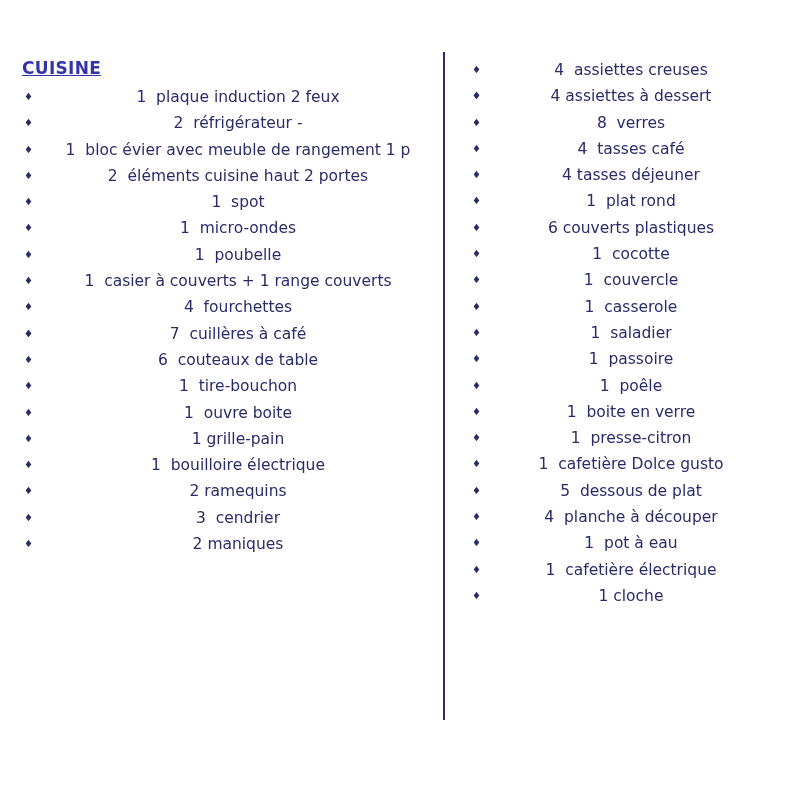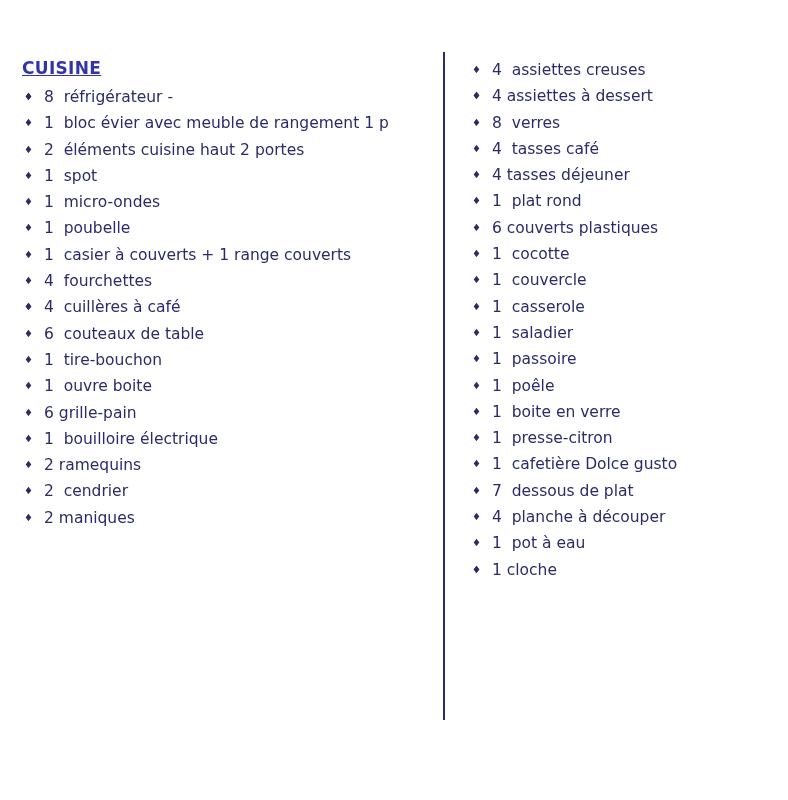--- a/index.html
+++ b/index.html
@@ -13,20 +13,21 @@
     font-family: "DejaVu Sans", sans-serif;
     color: #2b2b6b;
     position: relative;
     overflow: hidden;
   }
   .page {
     position: absolute;
     left: 0; top: 0;
     width: 788px;
     height: 800px;
+    text-align: center;
   }
   .title {
     position: absolute;
     left: 22px;
     top: 58px;
     font-size: 17px;
     font-weight: bold;
     color: #3333aa;
     text-decoration: underline;
     letter-spacing: 0.3px;
@@ -78,38 +79,38 @@
 <body>
 
 <div class="page">
 
   <div class="title">CUISINE</div>
 
   <div class="divider"></div>
 
   <div class="col col-left">
     <ul class="list">
-        <li><span class="bullet">♦</span></li>
-        <li><span class="bullet">♦</span><span>8  réfrigérateur -</span></li>
+        <li><span class="bullet">♦</span><span>1  plaque induction 2 feux</span></li>
+        <li><span class="bullet">♦</span><span>2  réfrigérateur -</span></li>
         <li><span class="bullet">♦</span><span>1  bloc évier avec meuble de rangement 1 p</span></li>
         <li><span class="bullet">♦</span><span>2  éléments cuisine haut 2 portes</span></li>
         <li><span class="bullet">♦</span><span>1  spot</span></li>
         <li><span class="bullet">♦</span><span>1  micro-ondes</span></li>
         <li><span class="bullet">♦</span><span>1  poubelle</span></li>
         <li><span class="bullet">♦</span><span>1  casier à couverts + 1 range couverts</span></li>
         <li><span class="bullet">♦</span><span>4  fourchettes</span></li>
         <li><span class="bullet">♦</span></li>
-        <li><span class="bullet">♦</span><span>4  cuillères à café</span></li>
+        <li><span class="bullet">♦</span><span>7  cuillères à café</span></li>
         <li><span class="bullet">♦</span><span>6  couteaux de table</span></li>
         <li><span class="bullet">♦</span><span>1  tire-bouchon</span></li>
         <li><span class="bullet">♦</span><span>1  ouvre boite</span></li>
-        <li><span class="bullet">♦</span><span>6 grille-pain</span></li>
+        <li><span class="bullet">♦</span><span>1 grille-pain</span></li>
         <li><span class="bullet">♦</span><span>1  bouilloire électrique</span></li>
         <li><span class="bullet">♦</span><span>2 ramequins</span></li>
-        <li><span class="bullet">♦</span><span>2  cendrier</span></li>
+        <li><span class="bullet">♦</span><span>3  cendrier</span></li>
         <li><span class="bullet">♦</span><span>2 maniques</span></li>
       </ul>
   </div>
 
   <div class="col col-right">
     <ul class="list">
         <li><span class="bullet">♦</span><span>4  assiettes creuses</span></li>
         <li><span class="bullet">♦</span></li>
         <li><span class="bullet">♦</span><span>4 assiettes à dessert</span></li>
         <li><span class="bullet">♦</span><span>8  verres</span></li>
@@ -119,21 +120,21 @@
         <li><span class="bullet">♦</span><span>6 couverts plastiques</span></li>
         <li><span class="bullet">♦</span><span>1  cocotte</span></li>
         <li><span class="bullet">♦</span><span>1  couvercle</span></li>
         <li><span class="bullet">♦</span><span>1  casserole</span></li>
         <li><span class="bullet">♦</span><span>1  saladier</span></li>
         <li><span class="bullet">♦</span><span>1  passoire</span></li>
         <li><span class="bullet">♦</span><span>1  poêle</span></li>
         <li><span class="bullet">♦</span><span>1  boite en verre</span></li>
         <li><span class="bullet">♦</span><span>1  presse-citron</span></li>
         <li><span class="bullet">♦</span><span>1  cafetière Dolce gusto</span></li>
-        <li><span class="bullet">♦</span><span>7  dessous de plat</span></li>
+        <li><span class="bullet">♦</span><span>5  dessous de plat</span></li>
         <li><span class="bullet">♦</span><span>4  planche à découper</span></li>
         <li><span class="bullet">♦</span><span>1  pot à eau</span></li>
-        <li><span class="bullet">♦</span></li>
+        <li><span class="bullet">♦</span><span>1  cafetière électrique</span></li>
         <li><span class="bullet">♦</span><span>1 cloche</span></li>
       </ul>
   </div>
 
 </div>
 
 </body></html>

